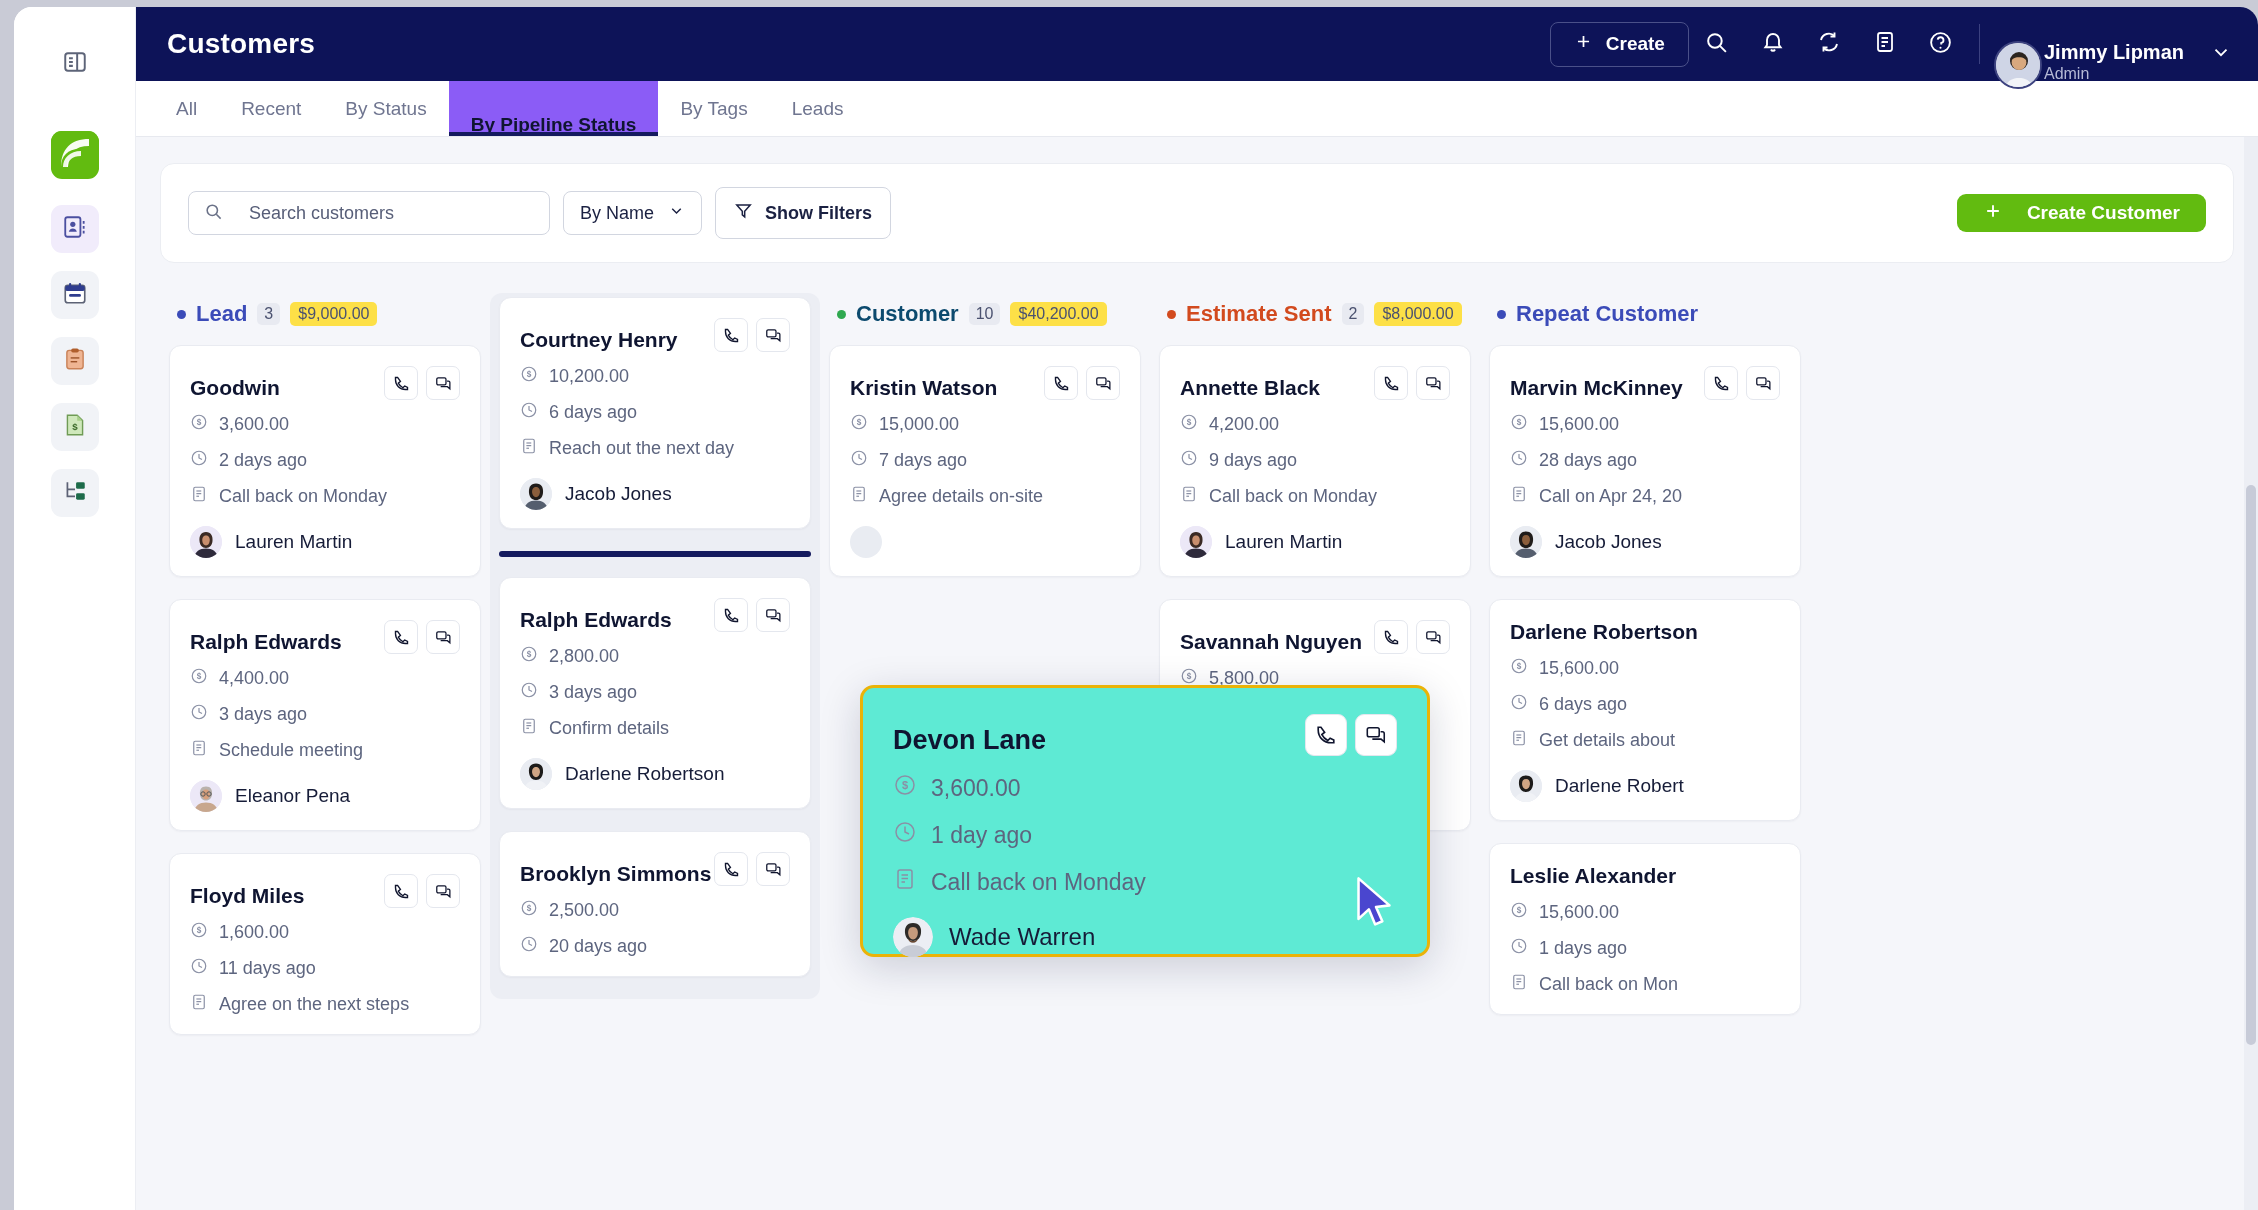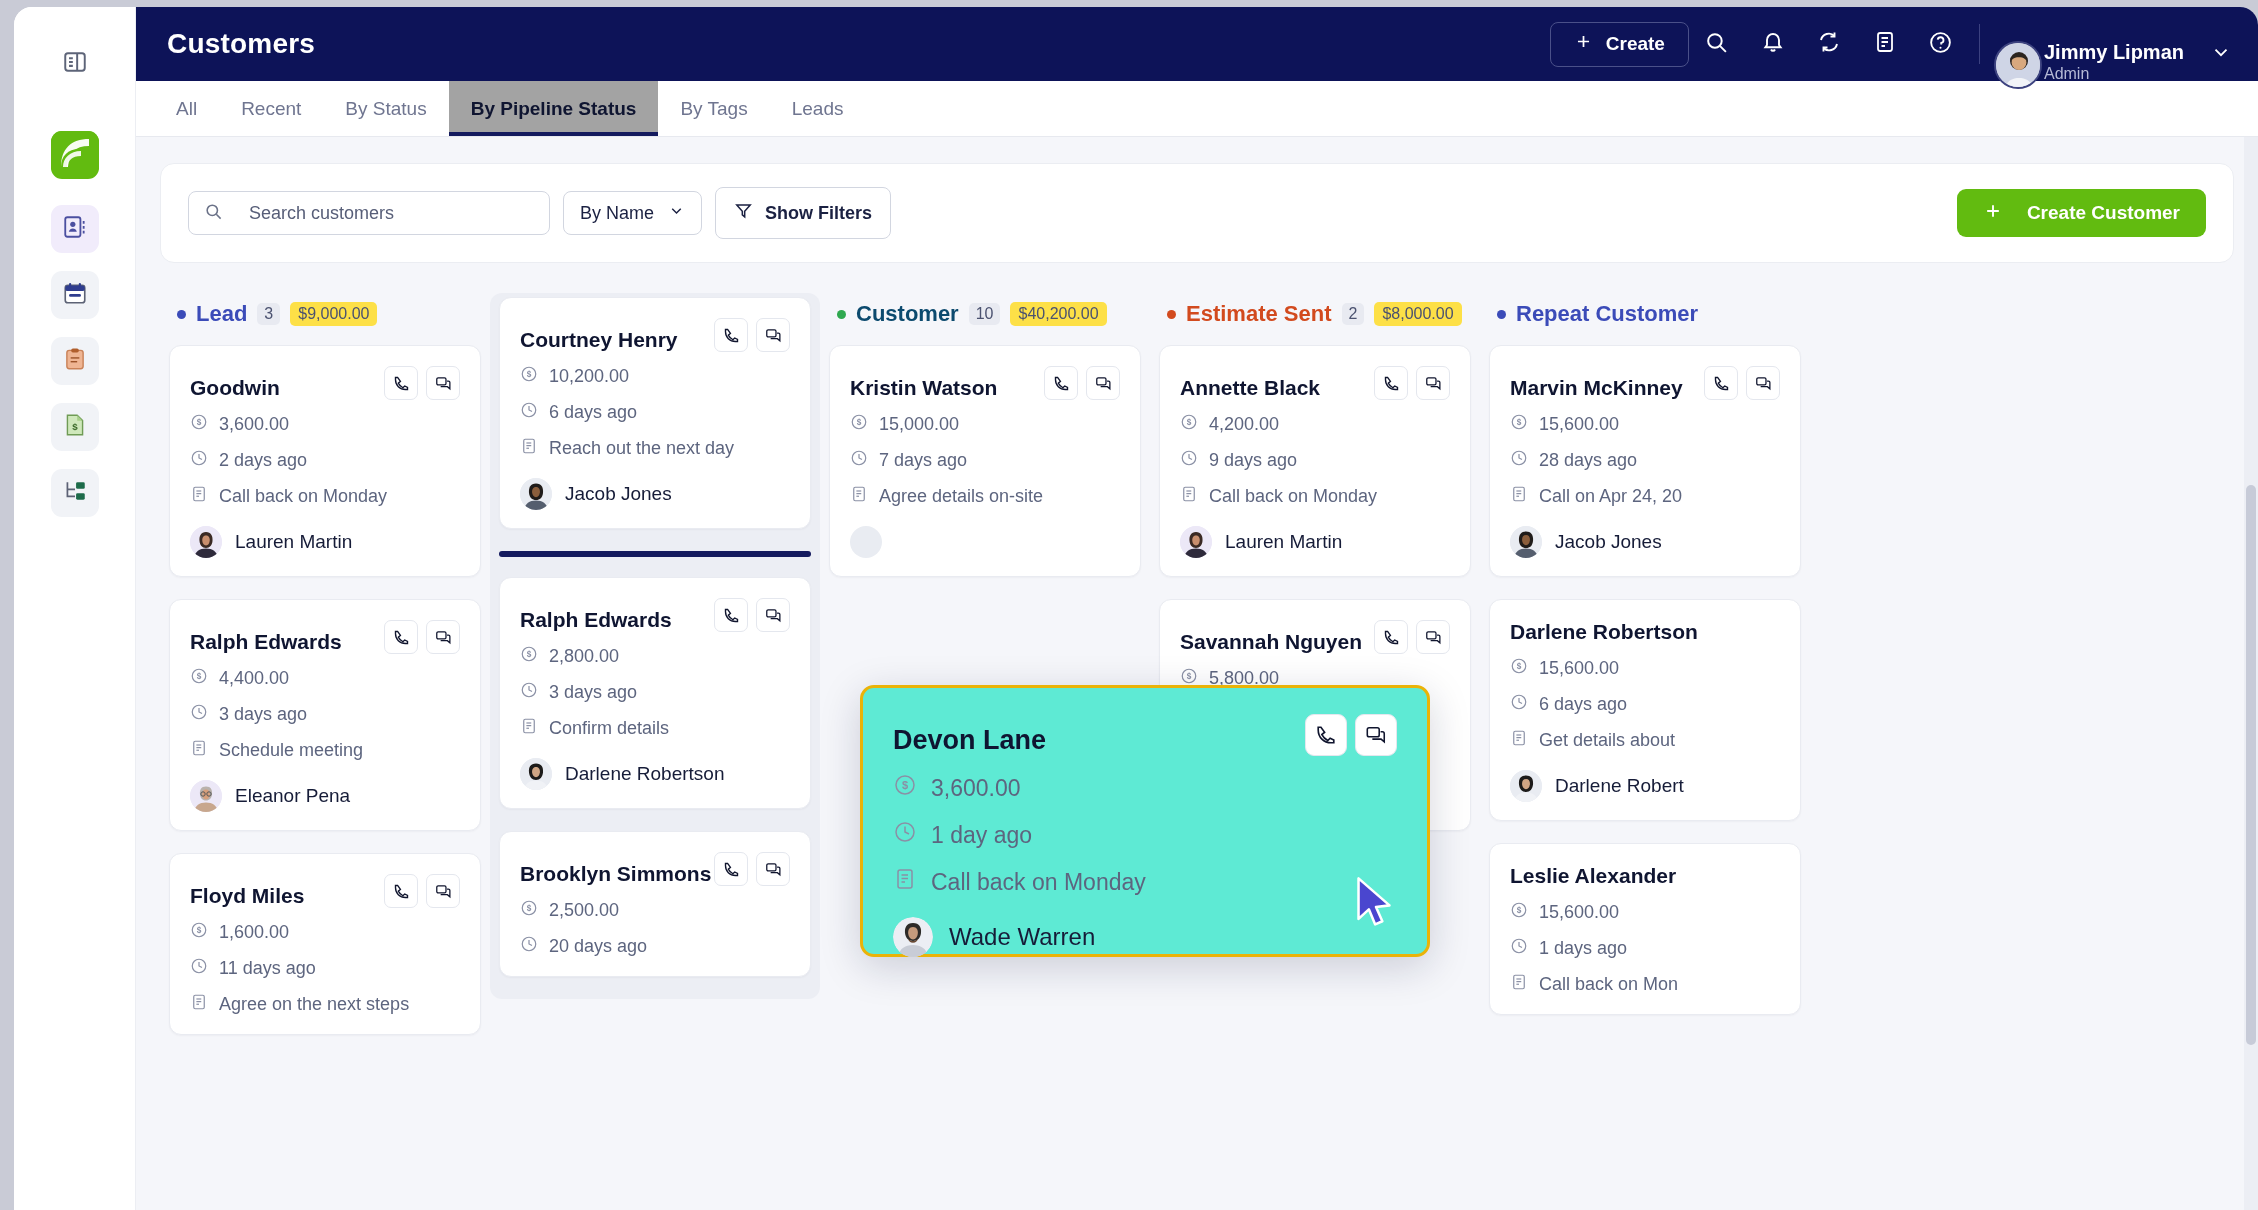--- a/index.html
+++ b/index.html
@@ -85,21 +85,21 @@
   .tabsbar {
     height: 56px; flex: 0 0 56px;
     background: #fff; border-bottom: 1px solid #e7e9ef;
     display: flex; align-items: stretch; padding-left: 18px;
   }
   .tab {
     display: flex; align-items: center; padding: 0 22px;
     font-size: 19px; color: #6f7590; position: relative;
   }
   .tab.active {
-    background: #a3a3a3; color: #0f1531; font-weight: bold;
+    background: #8b5cf6; color: #0f1531; font-weight: bold; align-items: flex-end;
   }
   .tab.active:after {
     content: ""; position: absolute; left: 0; right: 0; bottom: 0;
     height: 4px; background: #141a5e;
   }
 
   
   .content {
     flex: 1; background: #f5f6fa; padding: 26px 24px 0 24px;
     overflow: hidden; position: relative;
@@ -123,21 +123,21 @@
     display: flex; align-items: center; gap: 14px;
     font-size: 18px; color: #1b2142; font-weight: 500;
   }
   .filt-btn {
     margin-left: 13px; height: 52px; padding: 0 18px;
     border: 1px solid #d2d6e0; border-radius: 8px;
     display: flex; align-items: center; gap: 12px;
     font-size: 18px; color: #1b2142; font-weight: 600;
   }
   .create-cust {
-    margin-left: auto; height: 48px; padding: 0 26px;
+    margin-left: auto; height: 38px; padding: 0 26px;
     background: #62bb10; border-radius: 9px; color: #fff;
     display: flex; align-items: center; gap: 24px;
     font-size: 19px; font-weight: 600; justify-content: flex-end;
   }
 
   
   .board { display: flex; gap: 0; align-items: flex-start; }
   .col { width: 330px; flex: 0 0 330px; padding: 0 9px; }
   .col.hover { background: #eceef4; border-radius: 12px; padding-top: 4px; min-height: 640px; }
   .col-head {

